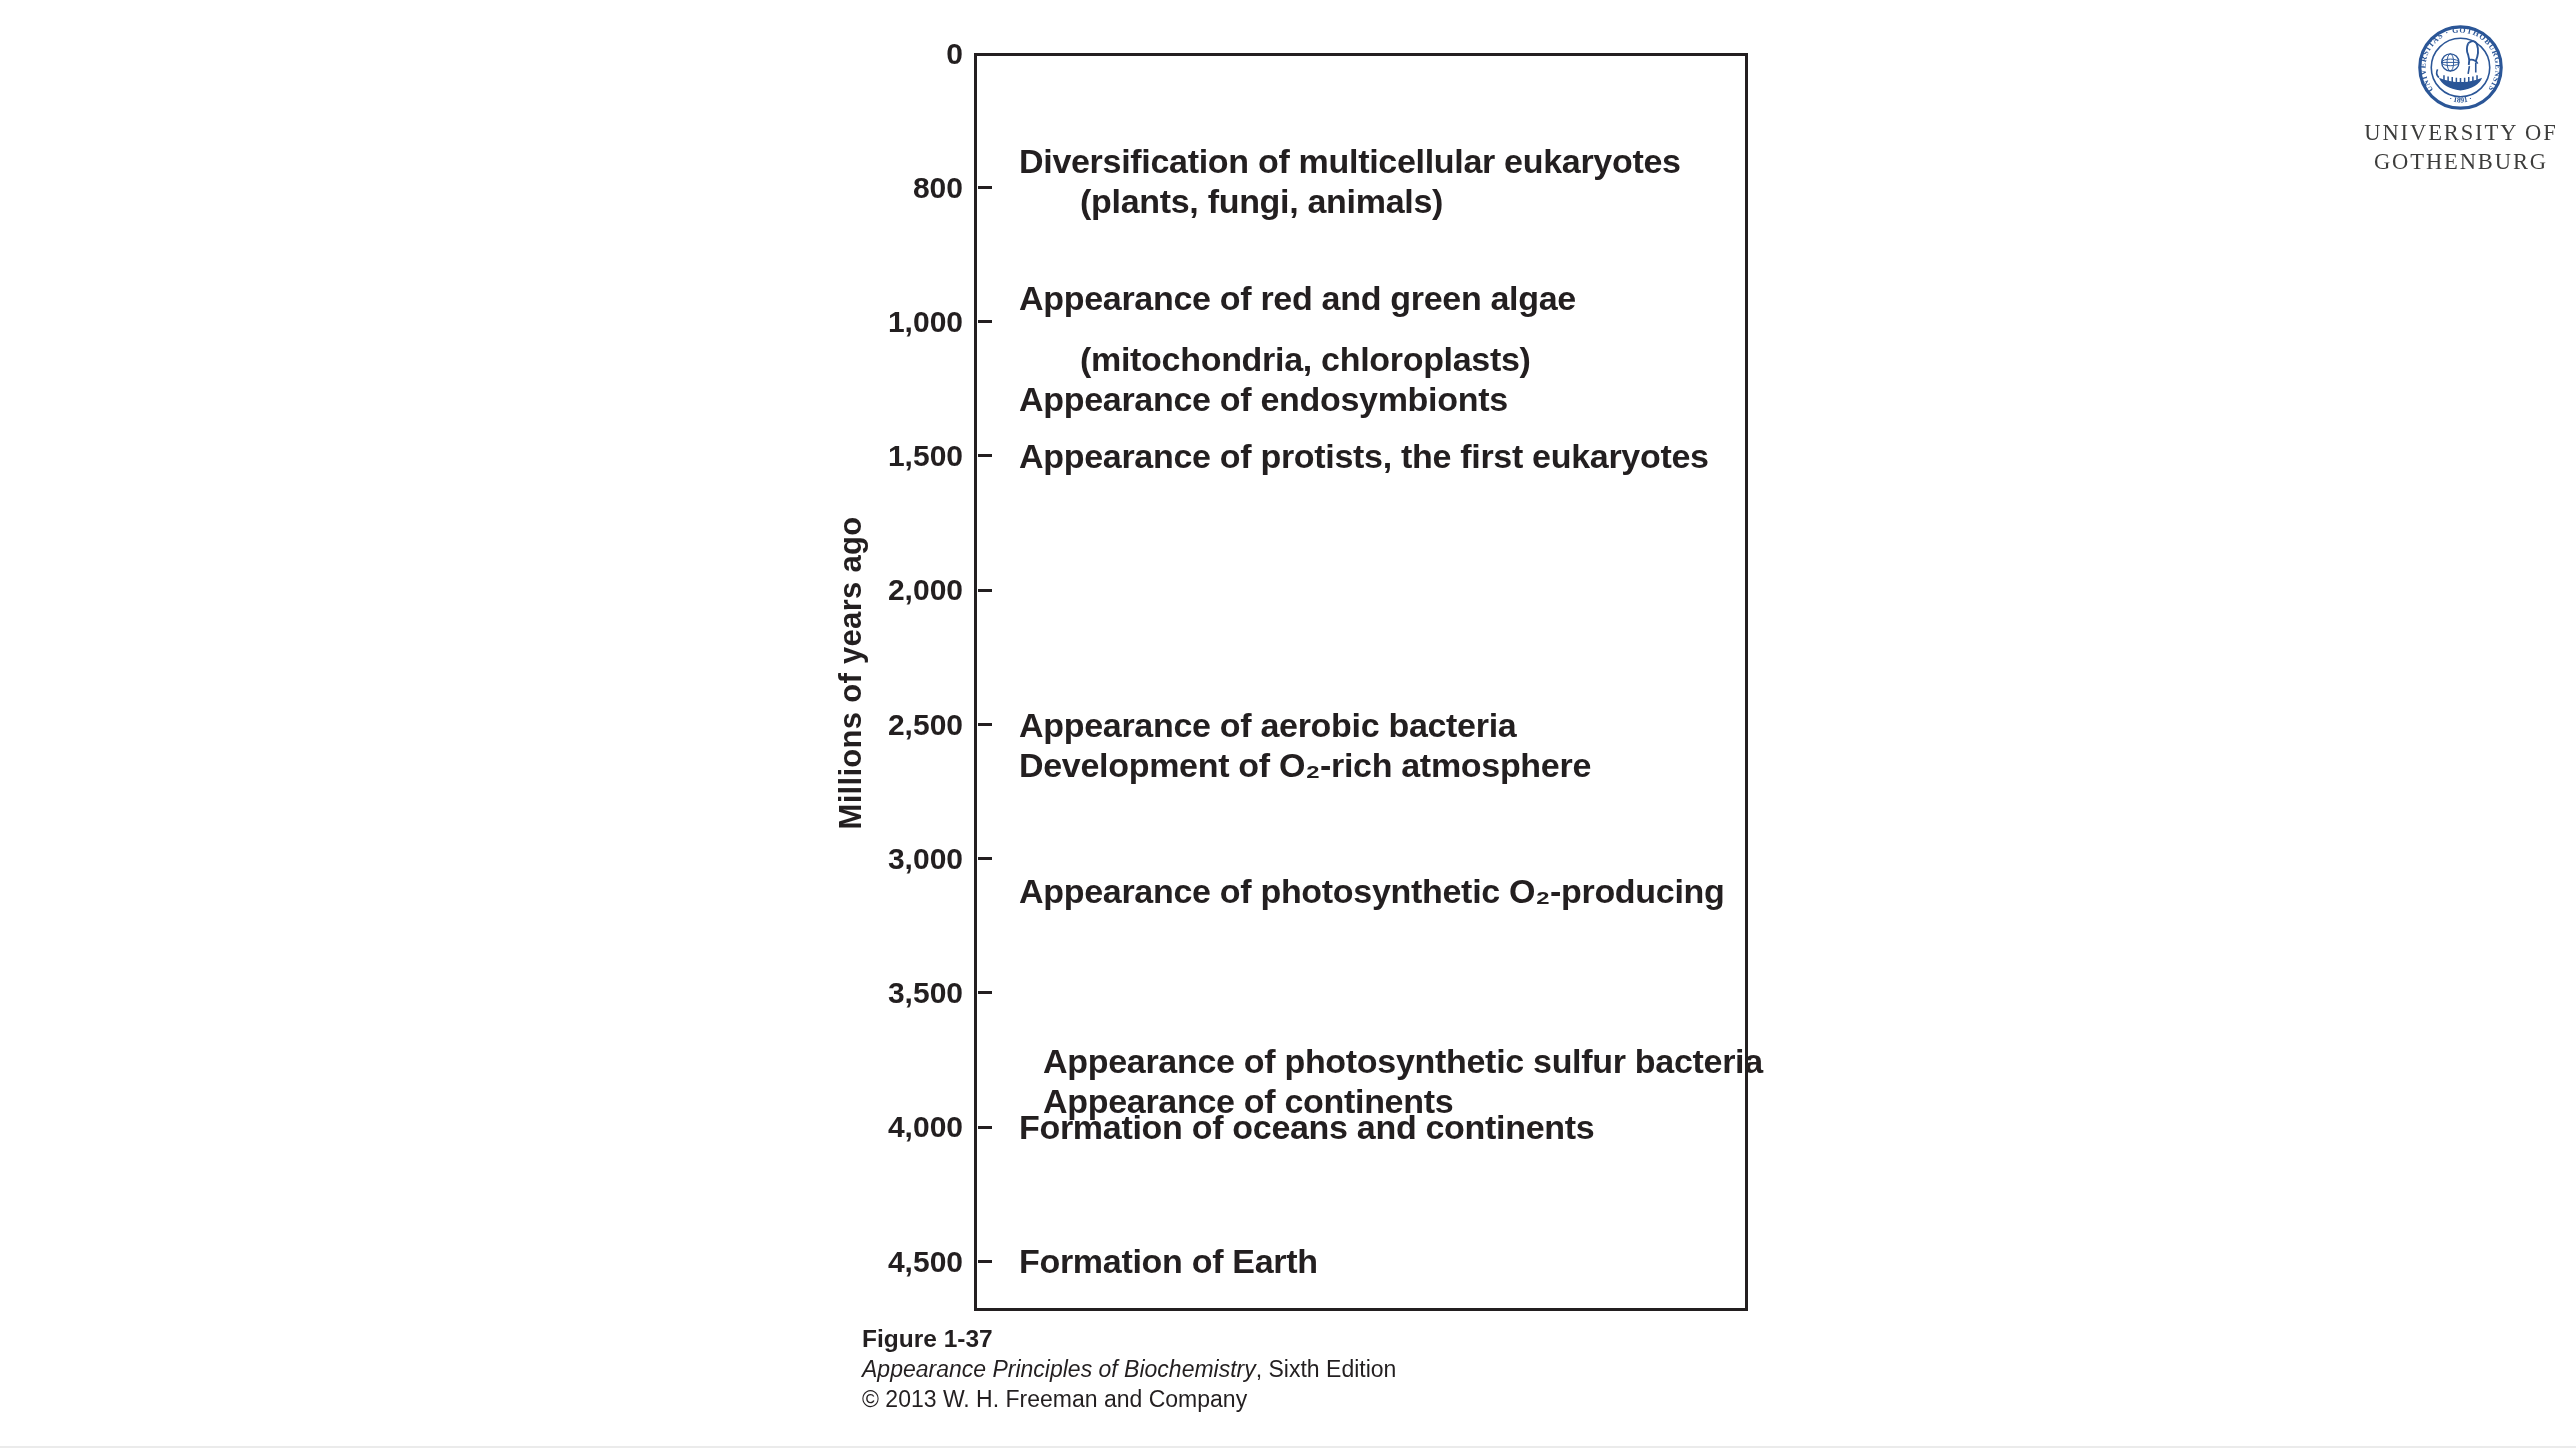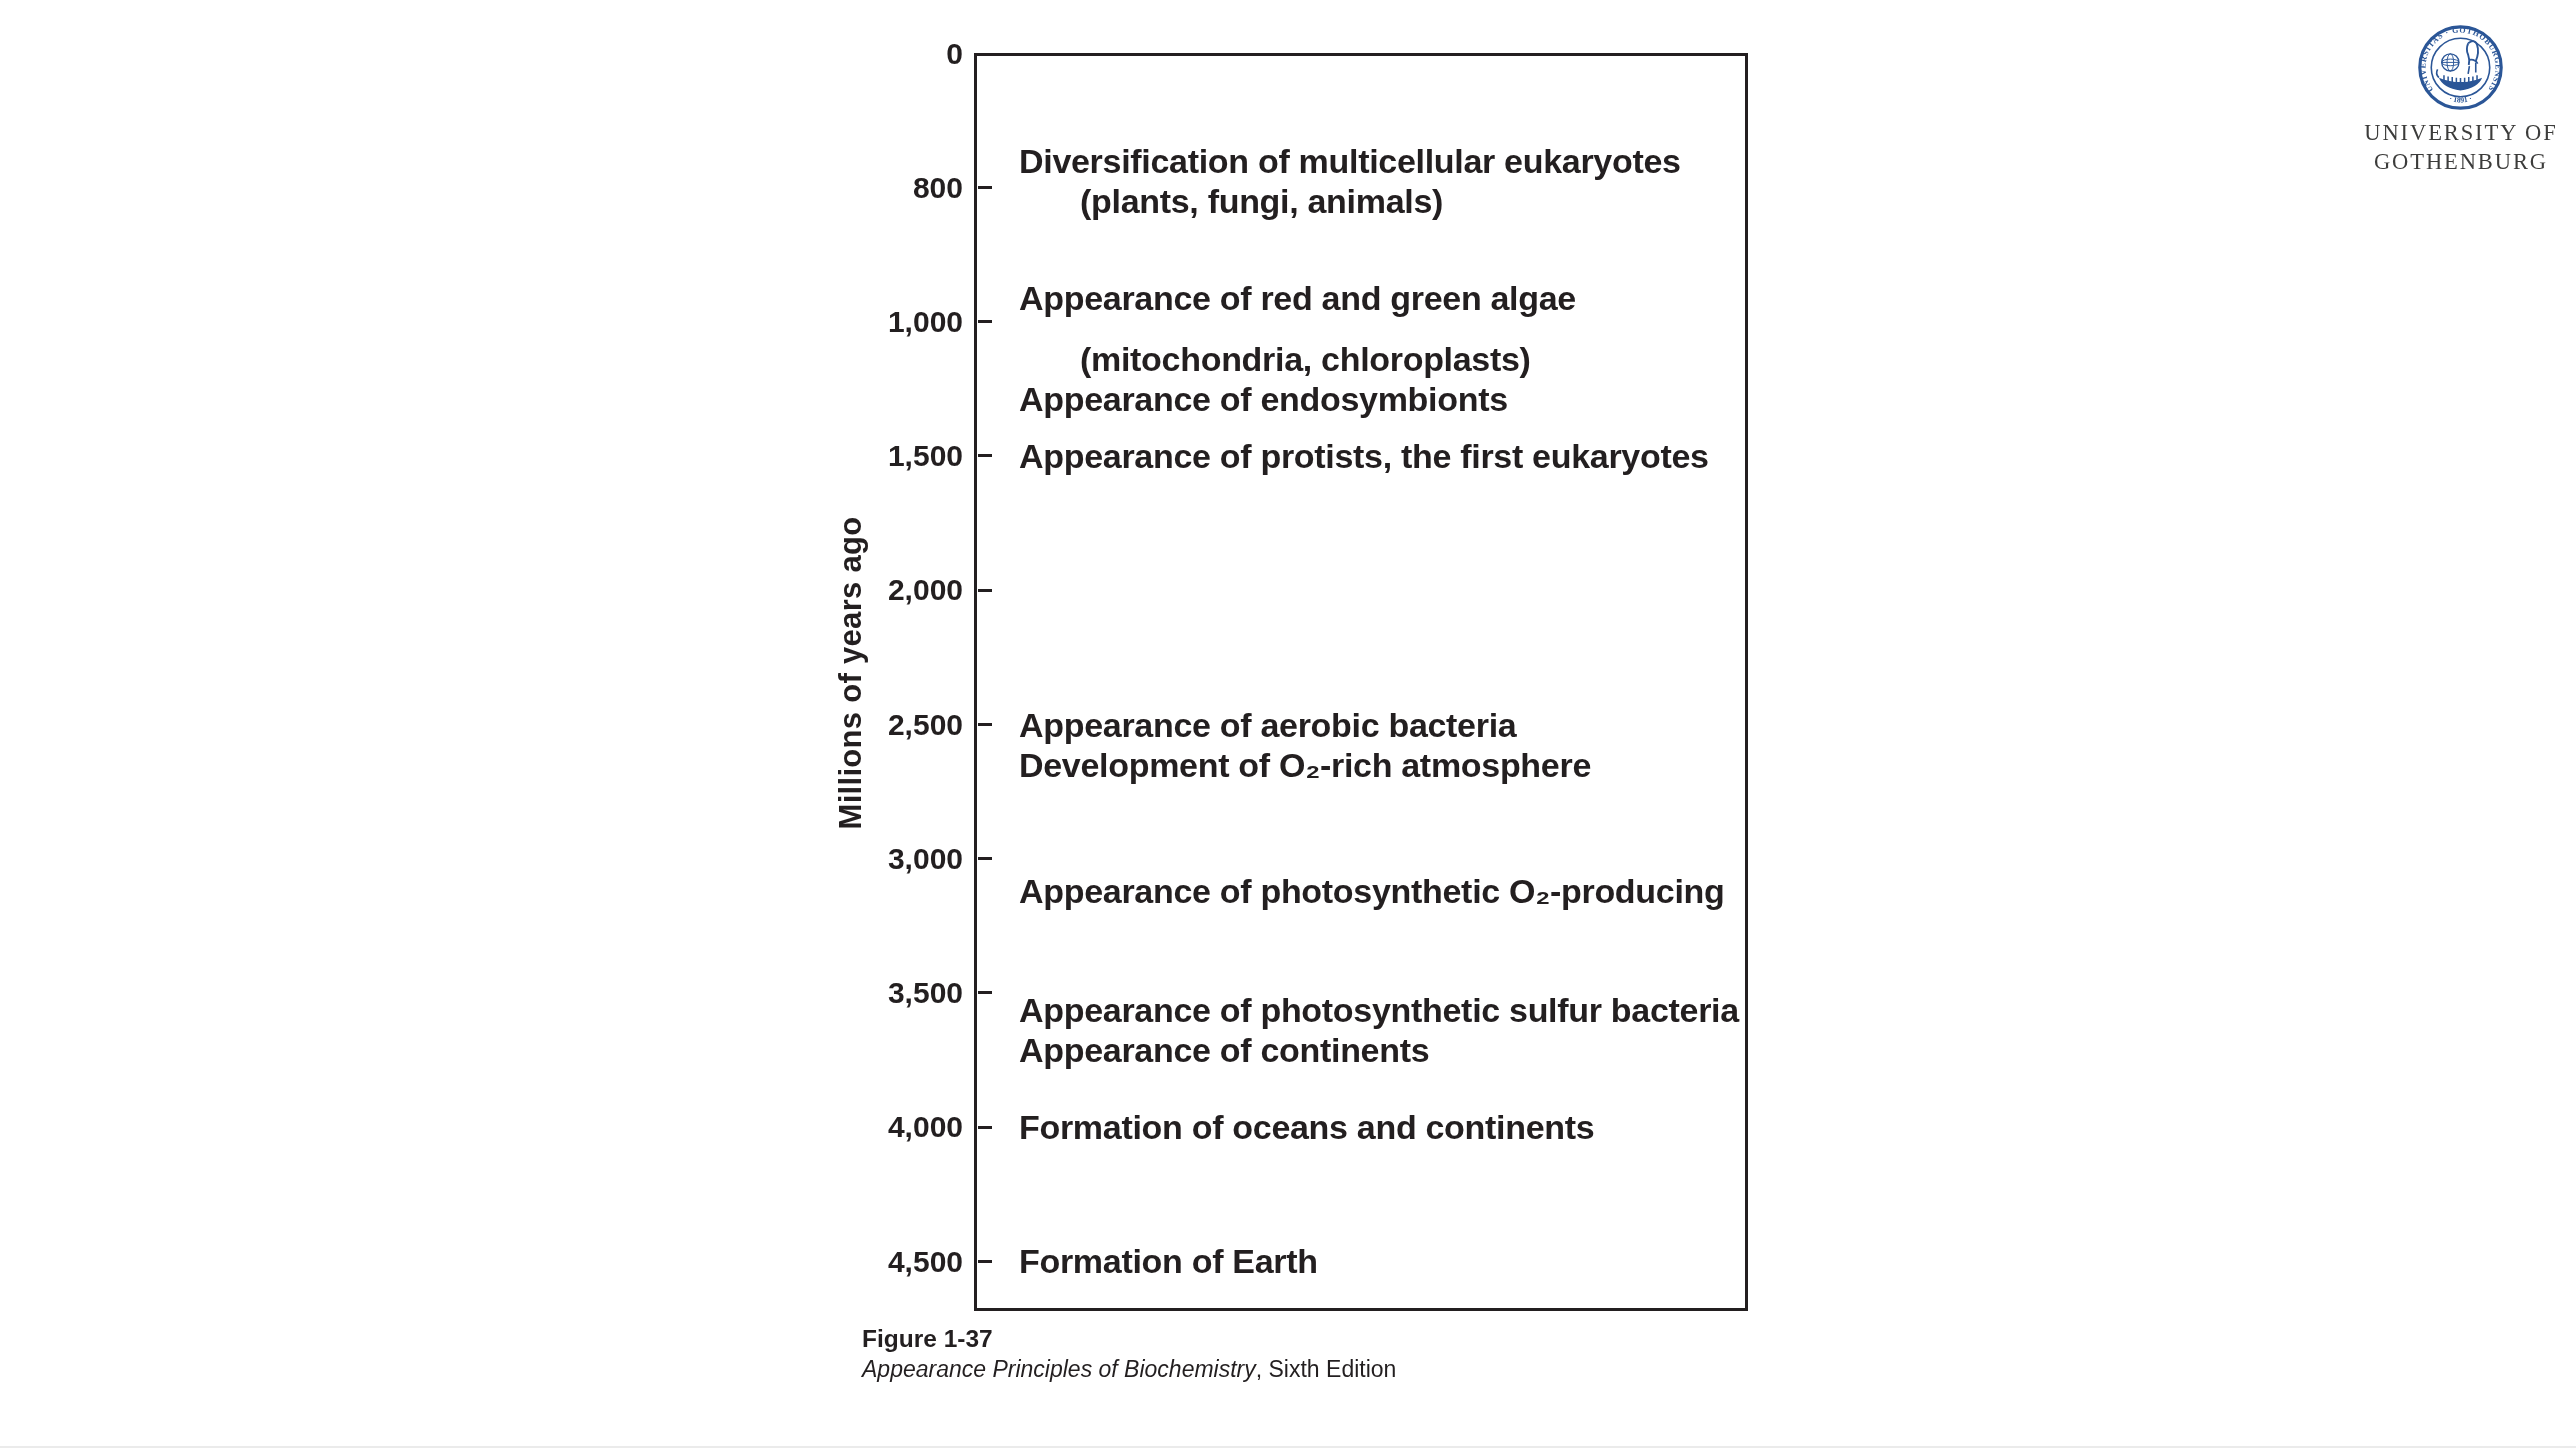--- a/index.html
+++ b/index.html
@@ -86,36 +86,37 @@
         <div class="event-block" style="top: 436px;">
           <div class="event-line">Appearance of protists, the first eukaryotes</div>
         </div>
         <div class="event-block" style="top: 705px;">
           <div class="event-line">Appearance of aerobic bacteria</div>
           <div class="event-line">Development of O₂-rich atmosphere</div>
         </div>
         <div class="event-block" style="top: 871px;">
           <div class="event-line">Appearance of photosynthetic O₂-producing</div>
         </div>
-        <div class="event-block" style="top: 990px;">
+        <div class="event-block" style="top: 1041px; margin-left: 24px;">
           <div class="event-line">Appearance of photosynthetic sulfur bacteria</div>
           <div class="event-line">Appearance of continents</div>
         </div>
         <div class="event-block" style="top: 1107px;">
           <div class="event-line">Formation of oceans and continents</div>
         </div>
         <div class="event-block" style="top: 1241px;">
           <div class="event-line">Formation of Earth</div>
         </div>
       </div>
   </div>
 
   <div class="caption">
     <div class="cap-figure">Figure 1-37</div>
     <div class="cap-title"><span class="it">Appearance Principles of Biochemistry</span><span>, Sixth Edition</span></div>
+    <div>© 2013 W. H. Freeman and Company</div>
   </div>
 
   <div>
     <svg class="logo-seal" viewBox="-70 -70 140 140" xmlns="http://www.w3.org/2000/svg">
       <circle cx="0" cy="0" r="64" fill="#ffffff" stroke="var(--seal)" stroke-width="5"></circle>
       <circle cx="0" cy="0" r="46" fill="none" stroke="var(--seal)" stroke-width="2.5"></circle>
       <defs>
         <path id="ringArc" d="M -42.13,35.35 A 55 55 0 1 1 42.13,35.35" fill="none"></path>
         <path id="yearArc" d="M -35.35,42.13 A 55 55 0 0 0 35.35,42.13" fill="none"></path>
       </defs>

